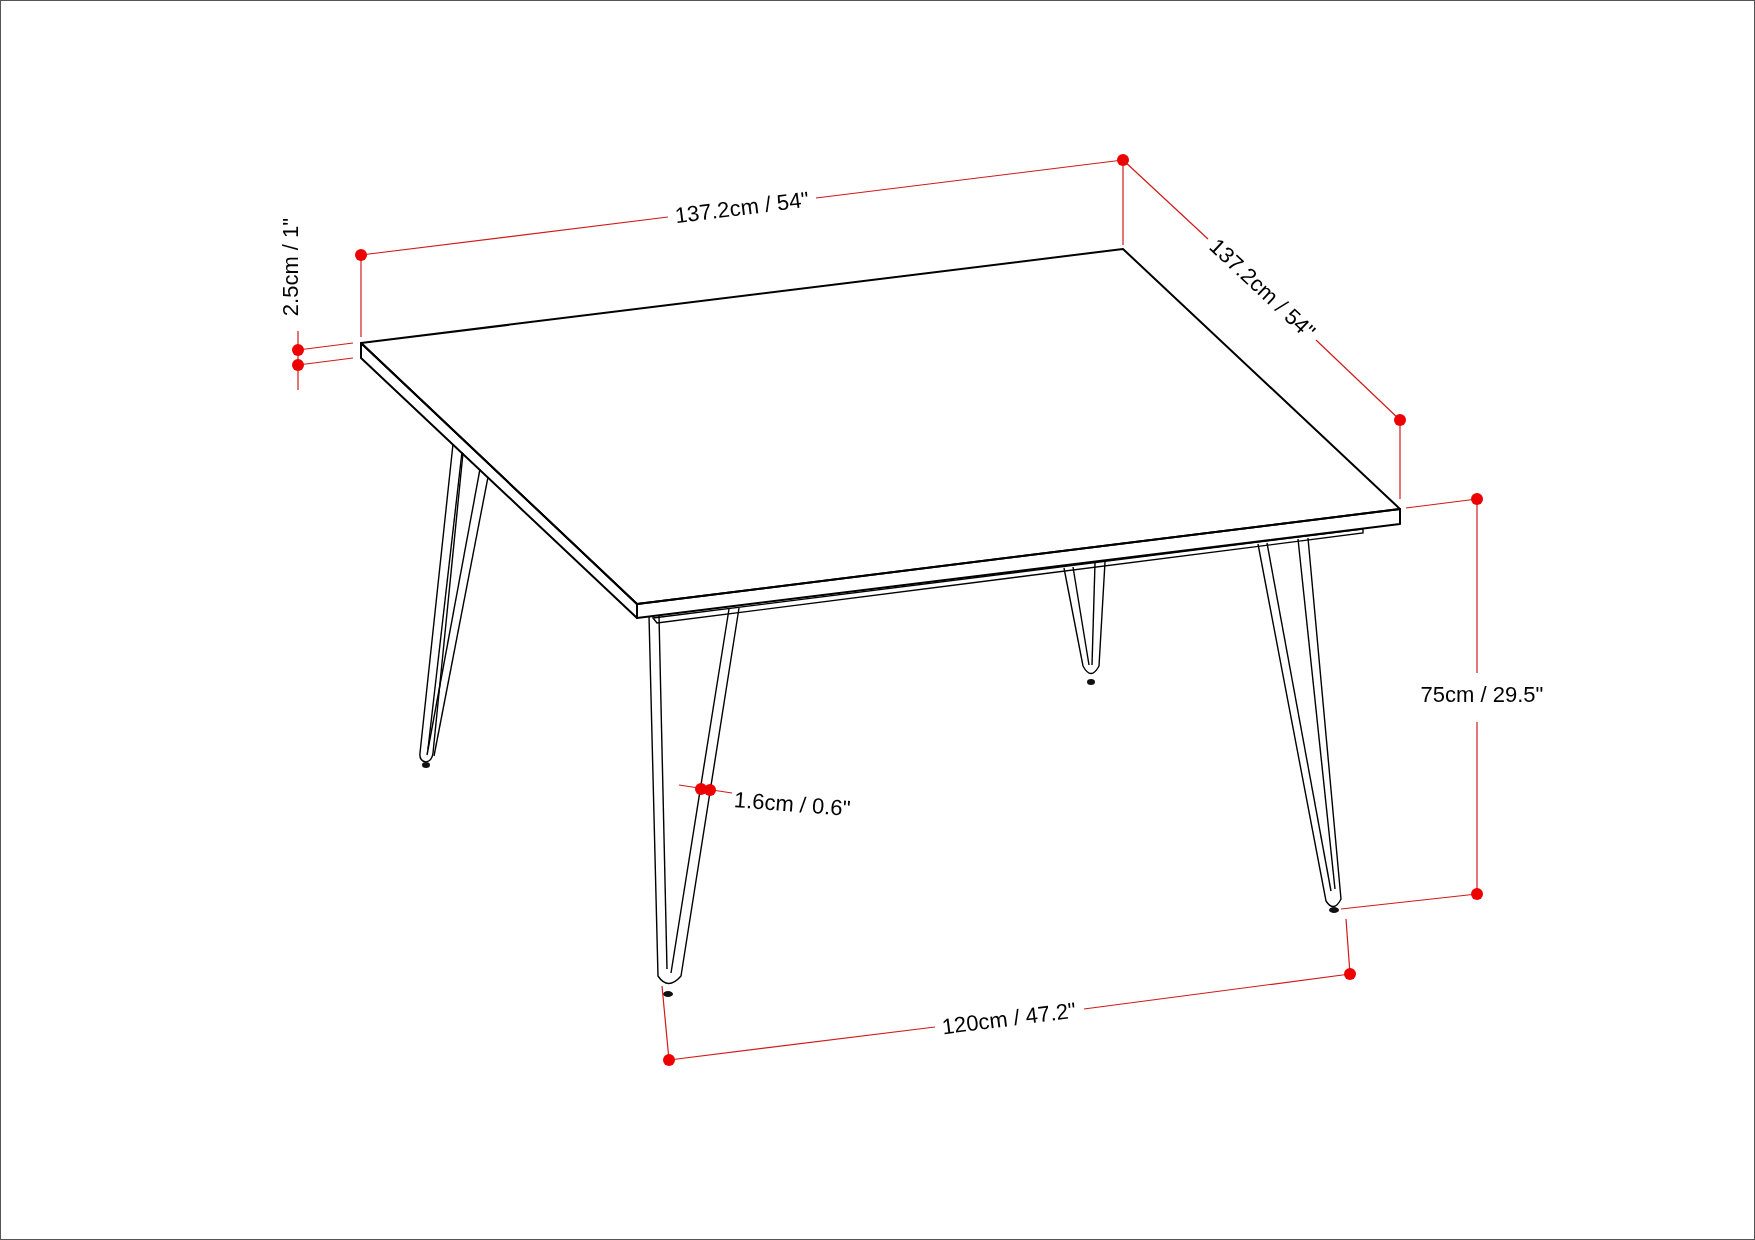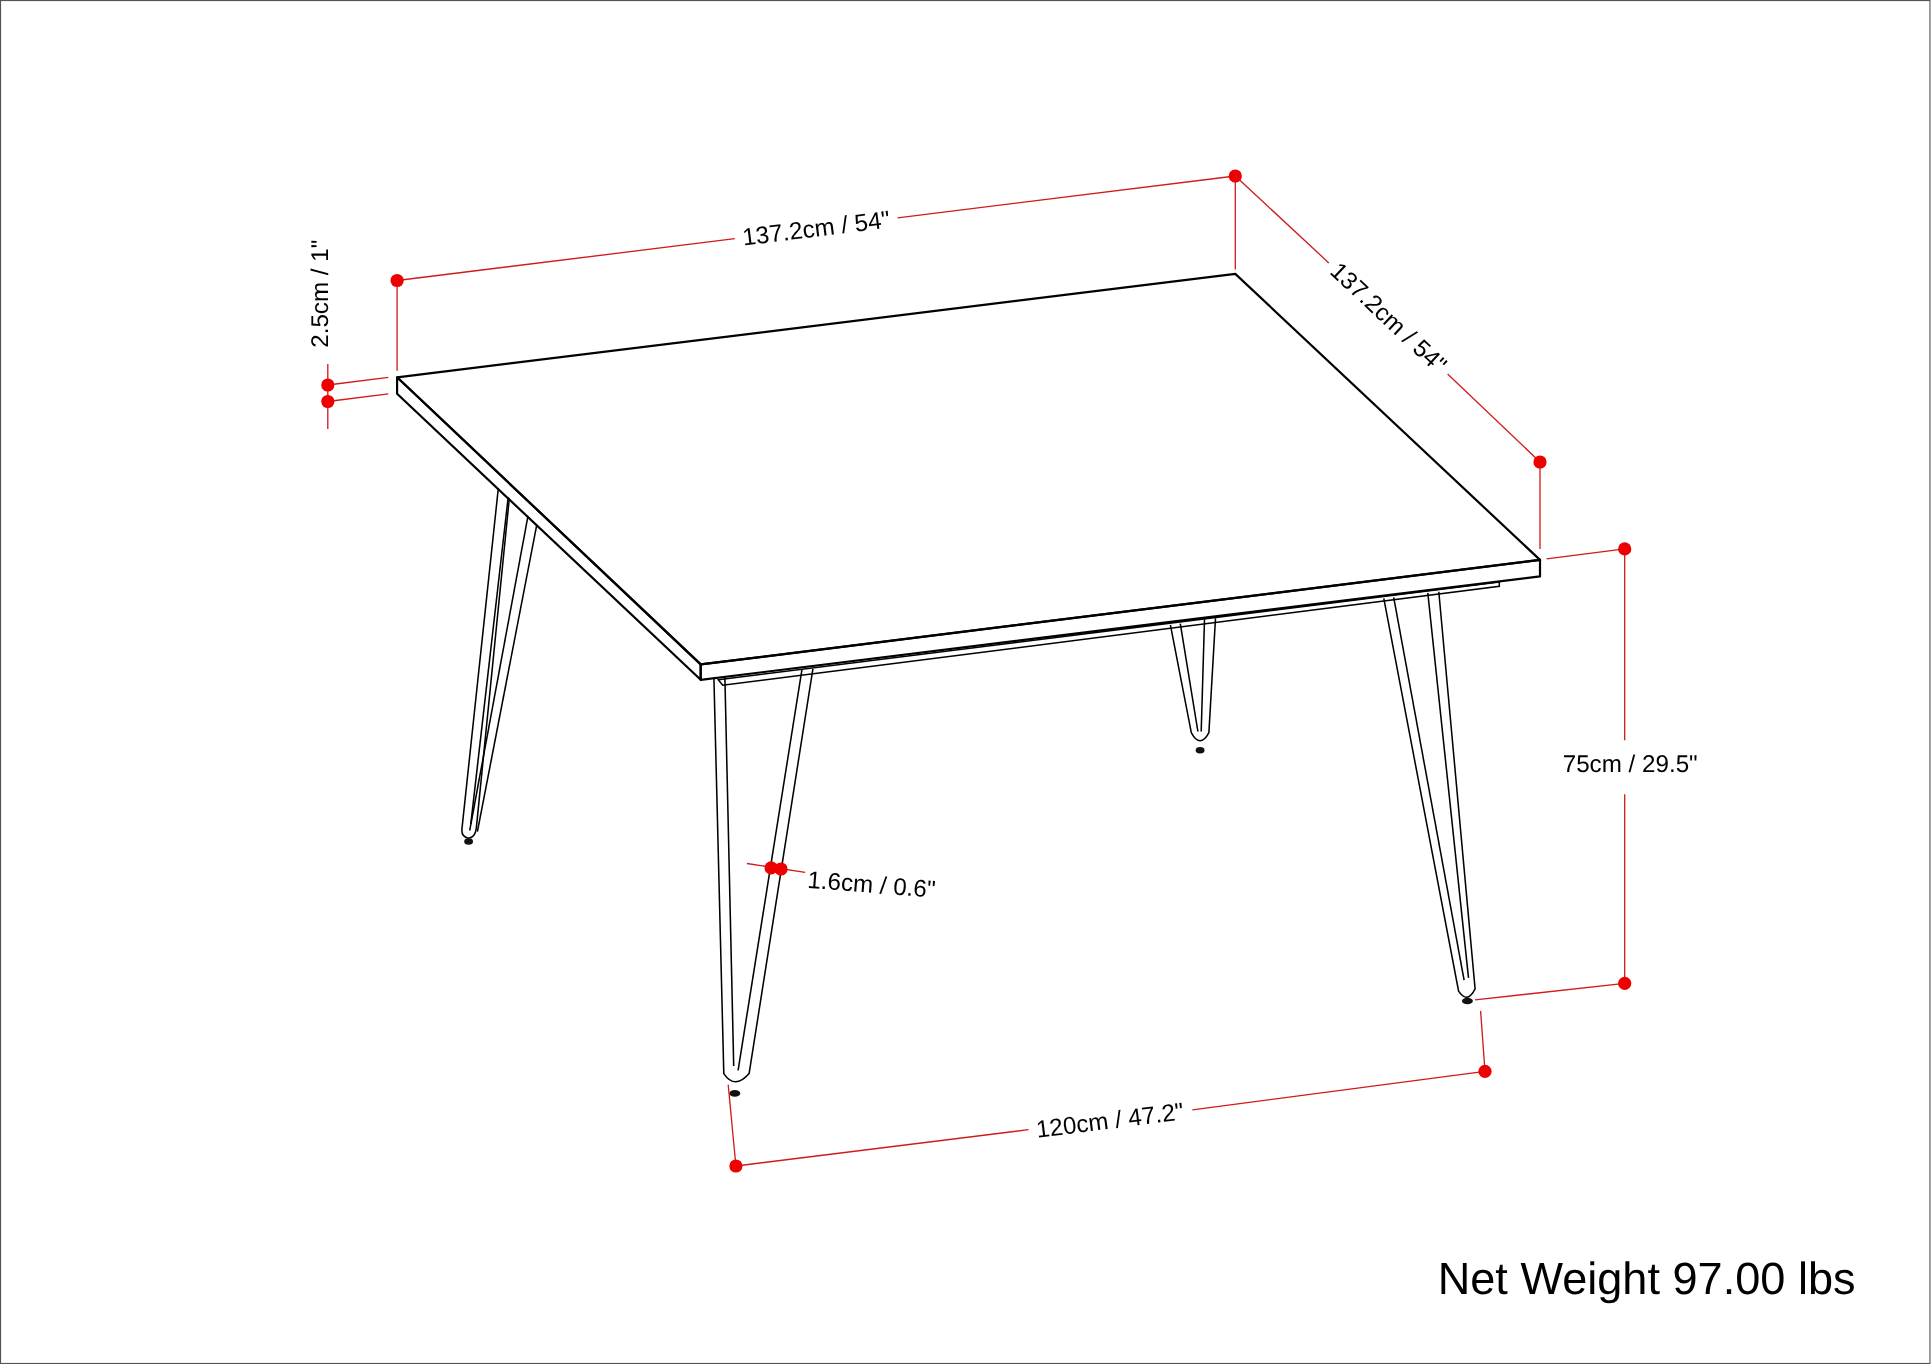--- a/index.html
+++ b/index.html
@@ -111,14 +111,13 @@
   </g>
 
   <g>
     <line class="dim" x1="678" y1="784" x2="731" y2="792"></line>
     <circle class="dot" cx="700" cy="788" r="6"></circle>
     <circle class="dot" cx="709" cy="789" r="6"></circle>
     <text class="dim-text" x="733" y="806" transform="rotate(4.5 733 800)">1.6cm / 0.6"</text>
   </g>
 </svg>
 
-<div class="weight">Net Weight 97.00 lbs</div>
 </div>
 
 </body></html>

